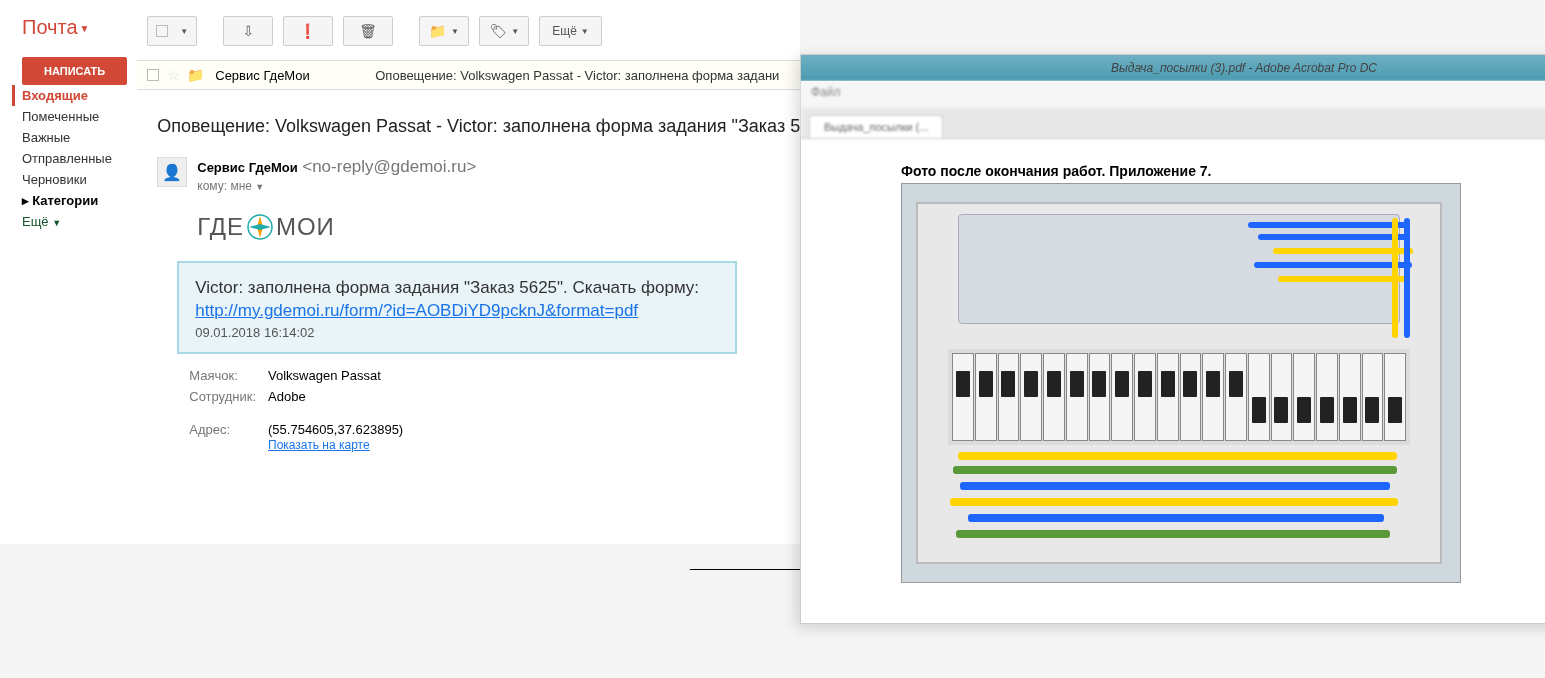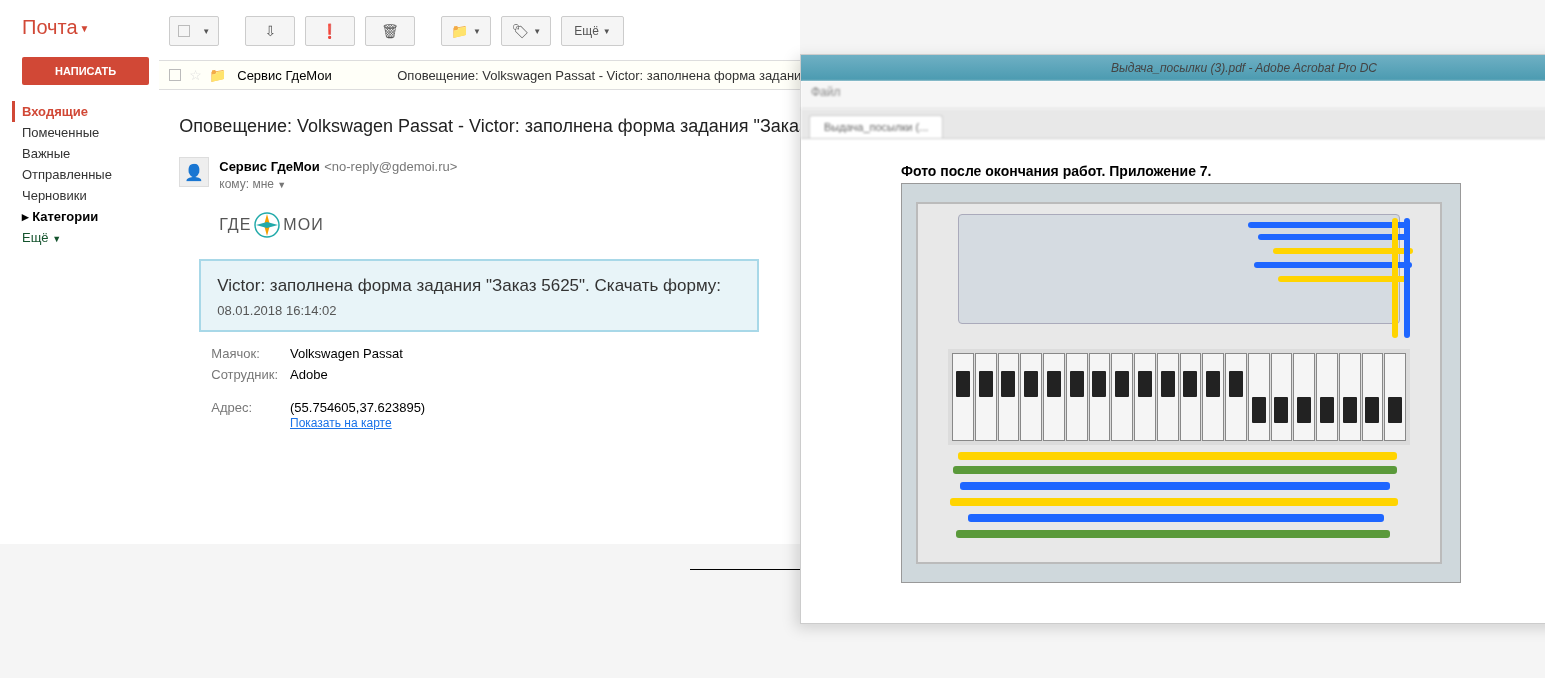--- a/index.html
+++ b/index.html
@@ -3,21 +3,21 @@
 <meta charset="utf-8">
 <style>
 * { margin: 0; padding: 0; box-sizing: border-box; font-family: Arial, Helvetica, sans-serif; }
 body { background: #f5f5f5; width: 1545px; height: 678px; overflow: hidden; position: relative; }
 
 
 .gmail { position: absolute; left: 0; top: 0; width: 800px; height: 544px; background: #fff; display: flex; }
 .gmail-sidebar { width: 170px; padding: 16px 10px 10px 22px; }
 .mail-logo { color: #d14836; font-size: 20px; margin-bottom: 18px; cursor: pointer; }
 .mail-logo .caret { font-size: 10px; vertical-align: middle; margin-left: 2px; }
-.compose { background: #d14836; color: #fff; border: none; padding: 8px 33px; font-size: 11px; font-weight: bold; border-radius: 2px; cursor: pointer; margin-bottom: 16px; }
+.compose { background: #d14836; color: #fff; border: none; padding: 8px 22px; font-size: 11px; font-weight: bold; border-radius: 2px; cursor: pointer; margin-bottom: 0; }
 .nav-item { font-size: 13px; color: #333; padding: 3px 0; cursor: pointer; }
 .nav-item.active { color: #d14836; font-weight: bold; border-left: 3px solid #d14836; margin-left: -10px; padding-left: 7px; }
 .nav-cat { font-size: 13px; font-weight: bold; padding: 3px 0; }
 .nav-more { font-size: 13px; color: #14532d; padding: 3px 0; cursor: pointer; }
 
 .gmail-main { flex: 1; padding-top: 8px; }
 .toolbar { display: flex; align-items: center; gap: 10px; padding: 8px 10px 14px 10px; }
 .tbtn { border: 1px solid #ccc; background: #f5f5f5; border-radius: 2px; height: 30px; display: flex; align-items: center; justify-content: center; cursor: pointer; color: #555; }
 .tbtn.sel { width: 50px; }
 .tbtn.icon { width: 50px; font-size: 14px; }
@@ -30,25 +30,25 @@
 .star { color: #ddd; margin-right: 8px; font-size: 14px; }
 .folder-ic { color: #f0b400; margin-right: 10px; font-size: 14px; }
 .sender { width: 160px; font-weight: normal; }
 .subj { color: #333; overflow: hidden; white-space: nowrap; }
 
 .email-view { padding: 26px 10px 10px 20px; }
 .subject-line { font-size: 18px; color: #222; margin-bottom: 20px; white-space: nowrap; overflow: hidden; }
 .from-block { display: flex; align-items: flex-start; margin-bottom: 20px; }
 .avatar { width: 30px; height: 30px; background: #eee; border: 1px solid #ddd; display: flex; align-items: center; justify-content: center; color: #bbb; font-size: 16px; margin-right: 10px; }
 .from-name { font-size: 13px; font-weight: bold; }
-.from-addr { font-size: 13px; color: #777; font-weight: normal; }
+.from-addr { font-size: 17px; color: #777; font-weight: normal; }
 .to-line { font-size: 12px; color: #777; margin-top: 2px; }
 
 .logo-block { margin: 10px 0 20px 40px; }
-.gde-logo { font-family: Arial; font-size: 16px; color: #555; letter-spacing: 1px; display: flex; align-items: center; }
+.gde-logo { font-family: Arial; font-size: 24px; color: #555; letter-spacing: 1px; display: flex; align-items: center; }
 
 .highlight-box { background: #e8f4f8; border: 2px solid #a8d8e8; padding: 12px 16px; margin: 0 0 10px 20px; max-width: 560px; }
 .hb-text { font-size: 17px; color: #333; line-height: 1.5; }
 .hb-link { color: #1a73e8; text-decoration: underline; font-size: 17px; cursor: pointer; word-break: break-all; }
 .hb-date { font-size: 13px; color: #555; margin-top: 4px; }
 
 .info-table { margin: 10px 0 0 30px; font-size: 13px; }
 .info-row td { padding: 2px 10px 2px 0; vertical-align: top; margin-left: 14px; }
 .info-label { color: #777; }
 .info-link { color: #1a73e8; text-decoration: underline; font-size: 12px; cursor: pointer; }
@@ -167,21 +167,22 @@
               <circle cx="14" cy="14" r="12" fill="none" stroke="#2aa" stroke-width="1.5"></circle>
               <path d="M14 3 L17 14 L14 25 L11 14 Z" fill="#f4a000"></path>
               <path d="M3 14 L14 11 L25 14 L14 17 Z" fill="#2aa"></path>
             </svg>
           <span>МОИ</span>
         </div>
       </div>
 
       <div class="highlight-box">
         <div class="hb-text">Victor: заполнена форма задания "Заказ 5625". Скачать форму:</div>
-        <div class="hb-date">08.01.2018 16:14:02</div>
+        <a class="hb-link">http://my.gdemoi.ru/form/?id=AOBDiYD9pcknJ&amp;format=pdf</a>
+        <div class="hb-date">09.01.2018 16:14:02</div>
       </div>
 
       <table class="info-table">
         <tbody>
             <tr class="info-row">
           <td class="info-label">Маячок:</td>
           <td>Volkswagen Passat</td>
         </tr>
         <tr class="info-row">
           <td class="info-label">Сотрудник:</td>

